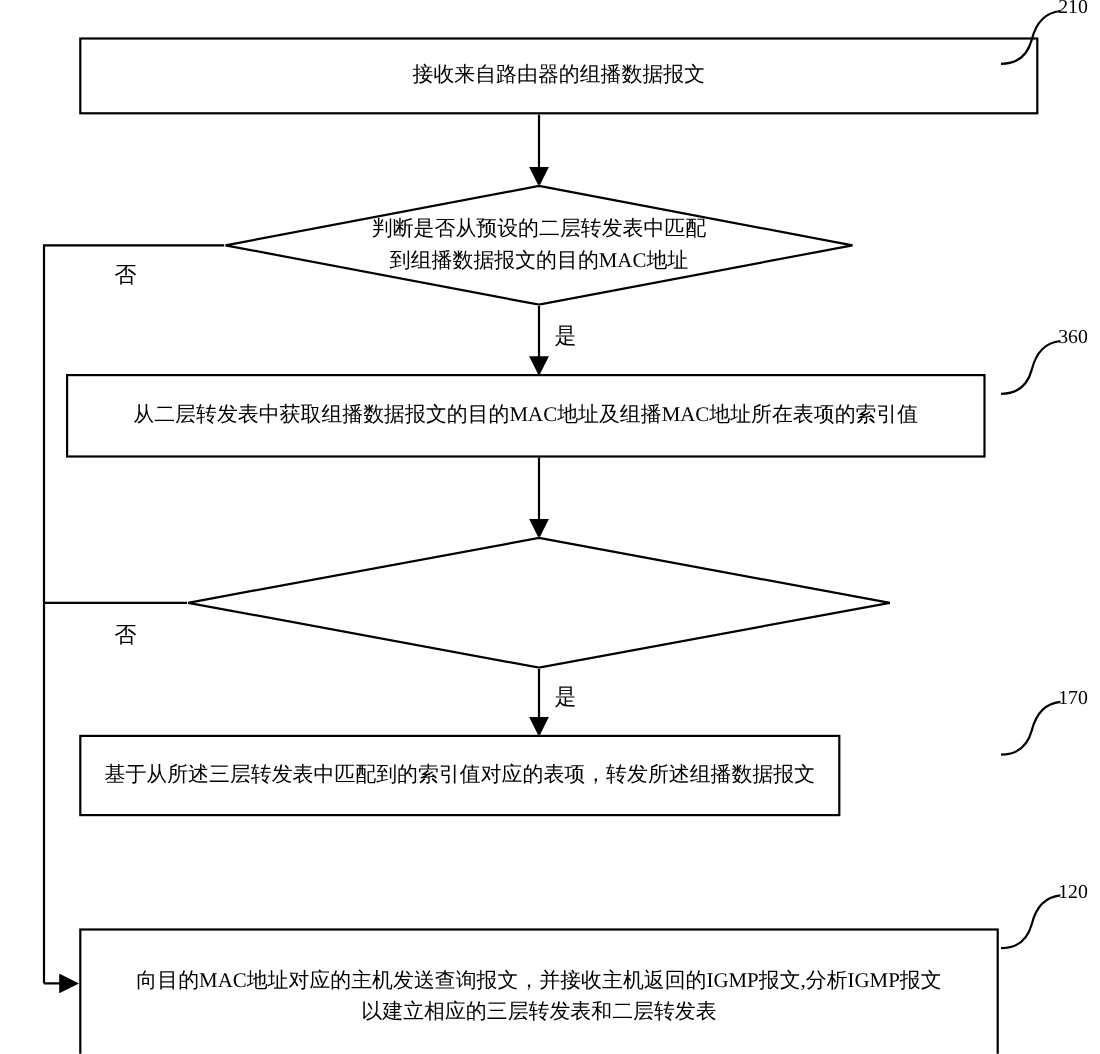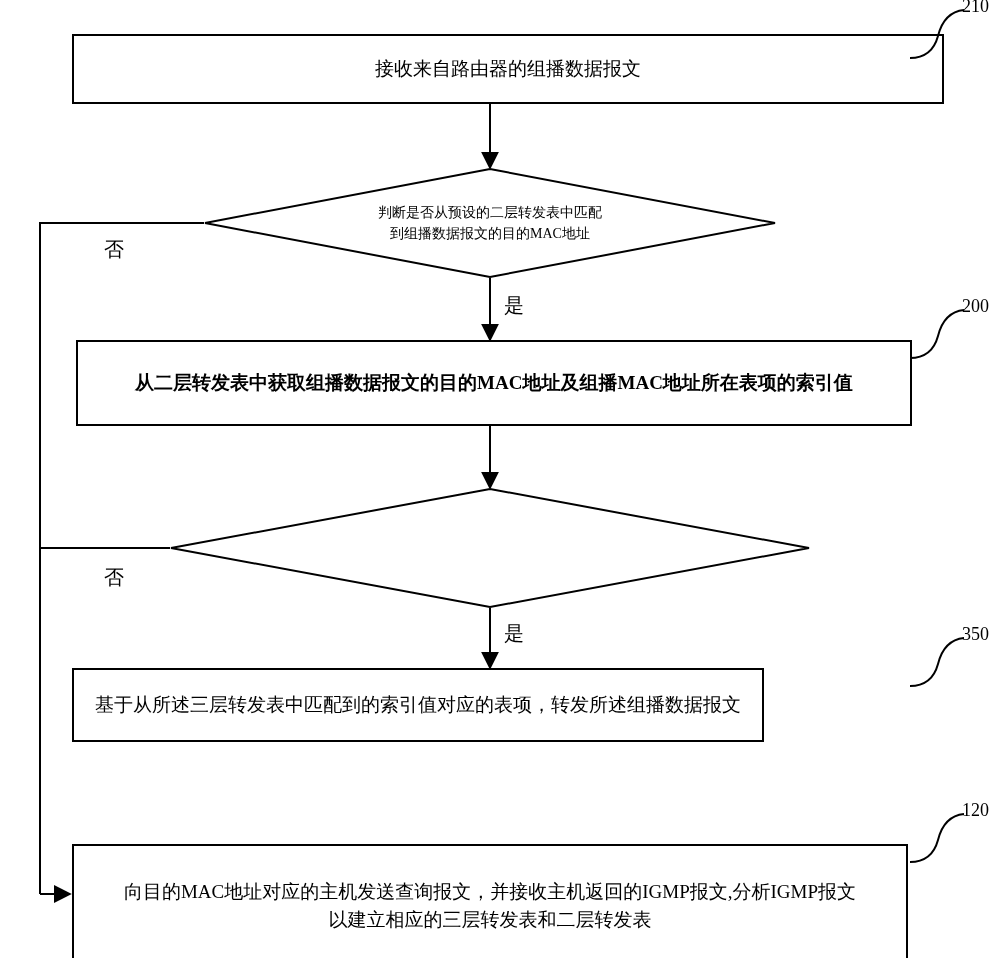--- a/index.html
+++ b/index.html
@@ -32,21 +32,21 @@
   .diamond {
     position: absolute;
     background: #fff;
   }
   .diamond svg { position: absolute; top: 0; left: 0; }
   .diamond .dlabel {
     position: absolute;
     left: 50%; top: 50%;
     transform: translate(-50%, -50%);
     text-align: center;
-    font-size: 14px;
+    font-size: 19px;
     line-height: 1.5;
     width: 90%;
   }
 
   
   .callout {
     position: absolute;
     font-size: 18px;
   }
   .callout svg { position: absolute; }
@@ -102,44 +102,44 @@
     <span class="num" style="left:54px; top:-4px;">210</span>
   </div>
 
   <div class="diamond" style="left:204px; top:168px; width:572px; height:110px;">
     <svg width="572" height="110" viewBox="0 0 572 110">
       <polygon points="286,1 571,55 286,109 1,55" fill="#fff" stroke="#000" stroke-width="2"></polygon>
     </svg>
     <div class="dlabel">判断是否从预设的二层转发表中匹配<br>到组播数据报文的目的MAC地址</div>
   </div>
 
-  <div class="box" style="left:76px; top:340px; width:836px; height:86px;font-weight:bold;">
+  <div class="box" style="left:60px; top:340px; width:836px; height:76px;">
     <span>从二层转发表中获取组播数据报文的目的MAC地址及组播MAC地址所在表项的索引值</span>
   </div>
   <div class="callout" style="left:908px; top:300px; width:80px; height:60px;">
     <svg width="80" height="60">
         <path d="M2 58 Q 24 58 30 36 Q 36 12 56 10" stroke="#000" stroke-width="2" fill="none"></path>
       </svg>
-    <span class="num" style="left:54px; top:-4px;">200</span>
+    <span class="num" style="left:54px; top:-4px;">360</span>
   </div>
 
   <div class="diamond" style="left:170px; top:488px; width:640px; height:120px;">
     <svg width="640" height="120" viewBox="0 0 640 120">
       <polygon points="320,1 639,60 320,119 1,60" fill="#fff" stroke="#000" stroke-width="2"></polygon>
     </svg>
   </div>
 
   <div class="box" style="left:72px; top:668px; width:692px; height:74px;">
     <span>基于从所述三层转发表中匹配到的索引值对应的表项，转发所述组播数据报文</span>
   </div>
   <div class="callout" style="left:908px; top:628px; width:80px; height:60px;">
     <svg width="80" height="60">
         <path d="M2 58 Q 24 58 30 36 Q 36 12 56 10" stroke="#000" stroke-width="2" fill="none"></path>
       </svg>
-    <span class="num" style="left:54px; top:-4px;">350</span>
+    <span class="num" style="left:54px; top:-4px;">170</span>
   </div>
 
   <div class="box" style="left:72px; top:844px; width:836px; height:124px;">
     <span>向目的MAC地址对应的主机发送查询报文，并接收主机返回的IGMP报文,分析IGMP报文<br>以建立相应的三层转发表和二层转发表</span>
   </div>
   <div class="callout" style="left:908px; top:804px; width:80px; height:60px;">
     <svg width="80" height="60">
         <path d="M2 58 Q 24 58 30 36 Q 36 12 56 10" stroke="#000" stroke-width="2" fill="none"></path>
       </svg>
     <span class="num" style="left:54px; top:-4px;">120</span>

